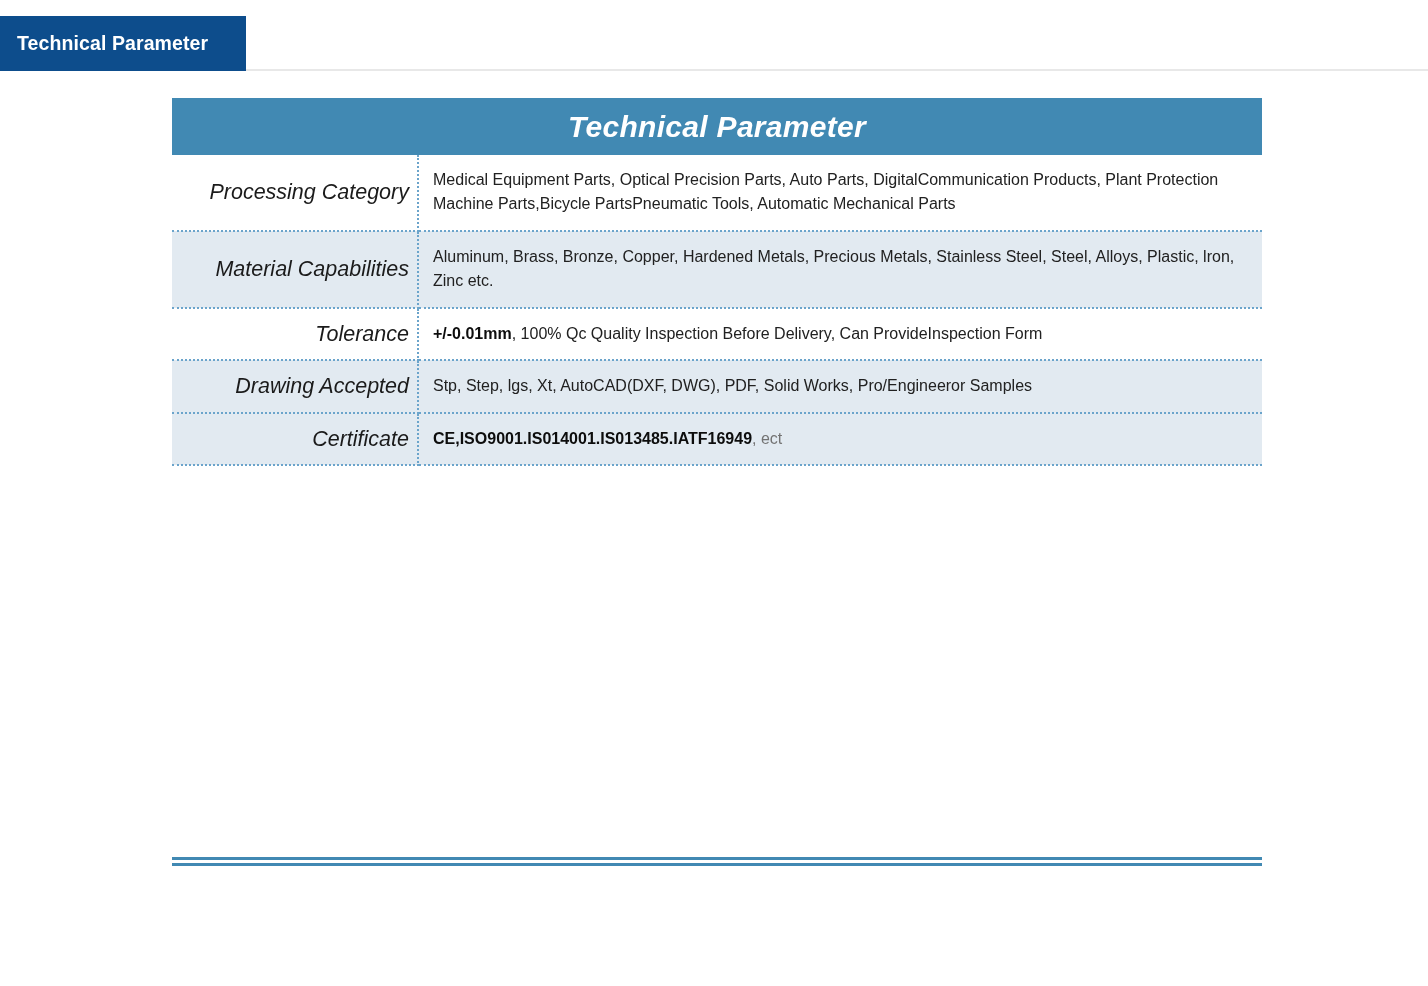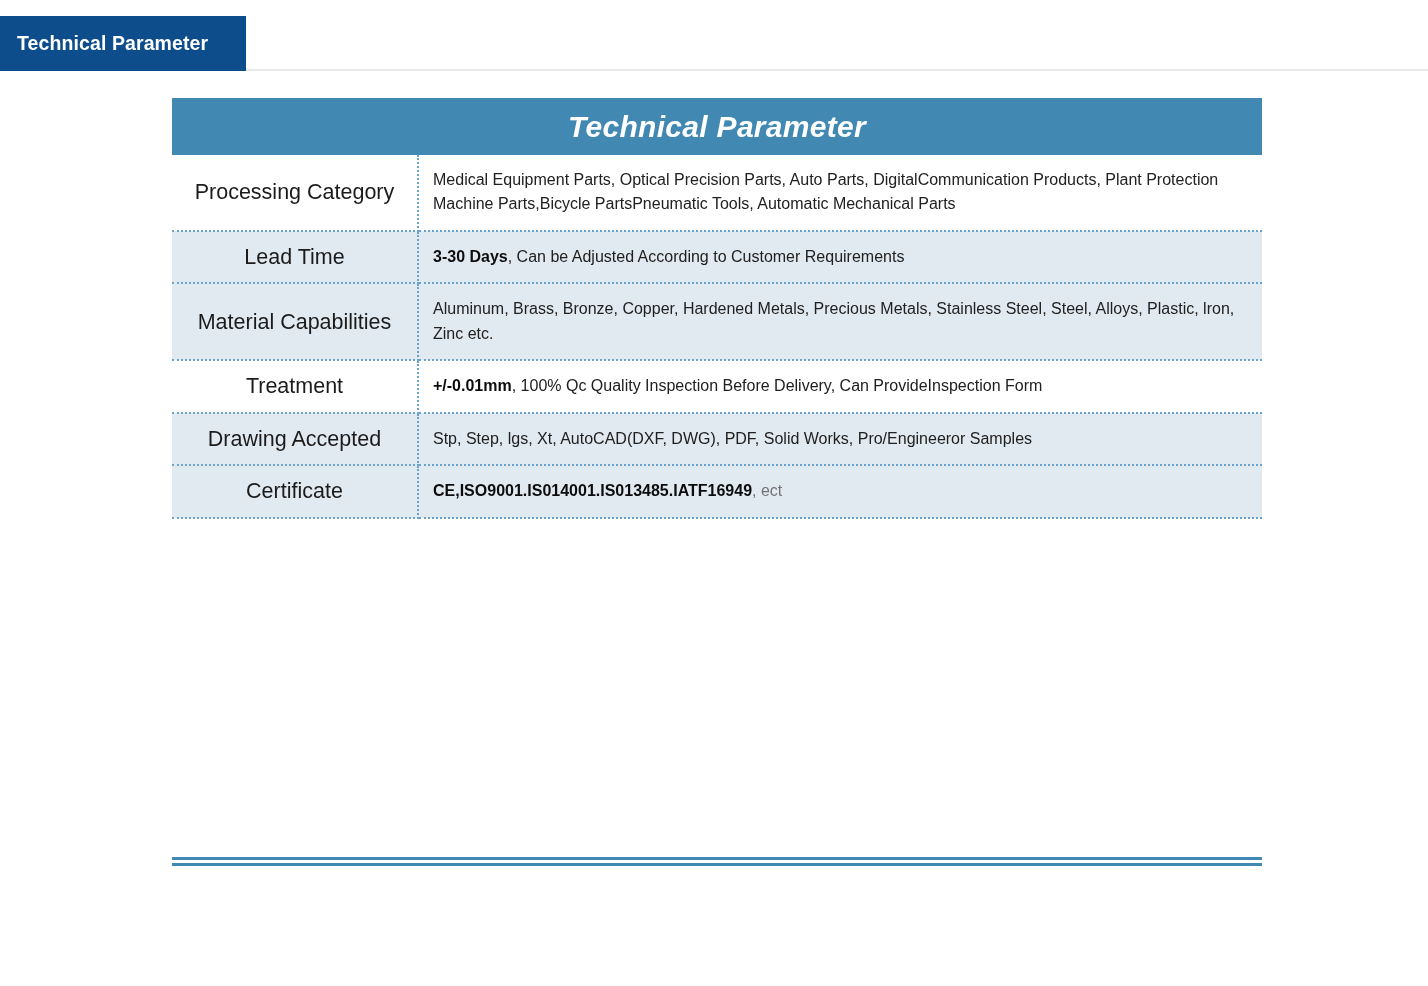--- a/index.html
+++ b/index.html
@@ -76,21 +76,22 @@
     border-top: 2px dotted #6ba4cb;
     border-bottom: 2px dotted #6ba4cb;
     padding: 0;
     vertical-align: middle;
   }
   
   tbody tr:first-child td.lbl,
   tbody tr:first-child td.val { border-top: none; }
 
   td.lbl {
-    text-align: center;
+    text-align: right;
+    font-style: italic;
     font-size: 21.5px;
     color: #1b1b1b;
     line-height: 1.32;
     padding: 0 8px;
     border-right: 2px dotted #6ba4cb;
   }
   td.val {
     text-align: left;
     font-size: 16px;
     color: #212121;
@@ -136,29 +137,25 @@
       <tr>
         <th id="table-header-cell" colspan="2">Technical Parameter</th>
       </tr>
     </thead>
     <tbody id="param-table-body">
         <tr>
           <td class="lbl">Processing Category</td>
           <td class="val"><span>Medical Equipment Parts, Optical Precision Parts, Auto Parts, DigitalCommunication Products, Plant Protection Machine Parts,Bicycle PartsPneumatic Tools, Automatic Mechanical Parts</span></td>
         </tr>
         <tr class="shade">
-          <td class="lbl">Lead Time</td>
-          <td class="val"><span class="bold">3-30 Days</span><span>, Can be Adjusted According to Customer Requirements</span></td>
-        </tr>
-        <tr class="shade">
           <td class="lbl">Material Capabilities</td>
           <td class="val"><span>Aluminum, Brass, Bronze, Copper, Hardened Metals, Precious Metals, Stainless Steel, Steel,  Alloys, Plastic, lron, Zinc etc.</span></td>
         </tr>
         <tr>
-          <td class="lbl">Treatment</td>
+          <td class="lbl">Tolerance</td>
           <td class="val"><span class="bold">+/-0.01mm</span><span>, 100% Qc Quality Inspection Before Delivery, Can ProvideInspection Form</span></td>
         </tr>
         <tr class="shade">
           <td class="lbl">Drawing Accepted</td>
           <td class="val"><span>Stp, Step, lgs, Xt, AutoCAD(DXF, DWG), PDF, Solid Works, Pro/Engineeror Samples</span></td>
         </tr>
         <tr class="shade">
           <td class="lbl">Certificate</td>
           <td class="val"><span class="bold">CE,ISO9001.IS014001.IS013485.IATF16949</span><span class="muted">, ect</span></td>
         </tr>

